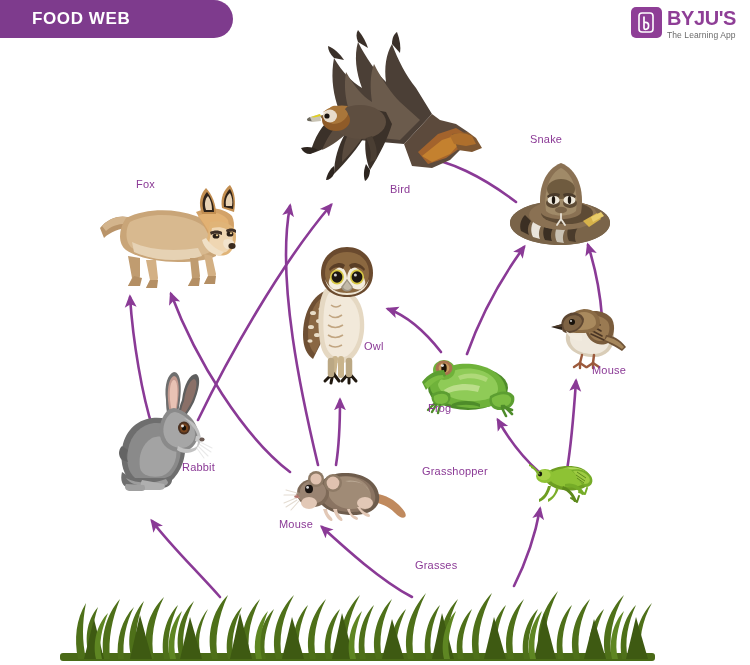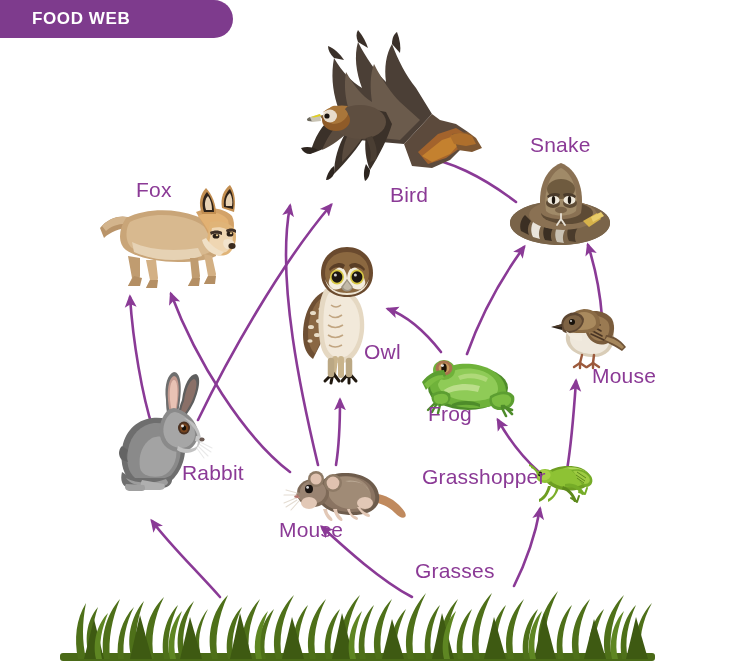--- a/index.html
+++ b/index.html
@@ -34,39 +34,51 @@
   .logo-word { font-size: 20px; font-weight: bold; color: #8E3E96; line-height: 1; letter-spacing: -0.4px; }
   .logo-tag { font-size: 8.5px; color: #6a6a6a; margin-top: 2px; letter-spacing: 0.1px; }
 
   
   #web { position: absolute; left: 0; top: 0; width: 750px; height: 665px; }
 
   
   .lbl {
     position: absolute;
     color: #8B3A96;
-    font-size: 21px;
+    font-size: 11px;
     font-family: "Liberation Sans", sans-serif;
     white-space: nowrap;
     letter-spacing: 0.2px;
   }
 
   
   .org { position: absolute; }
   .org svg { display: block; overflow: visible; }
 </style>
 </head>
 <body>
 
 <div id="stage">
 
   <div class="banner">
     <span class="banner-title">FOOD WEB</span>
   </div>
 
+  <div class="logo">
+    <div class="logo-mark">
+      <svg width="20" height="23" viewBox="0 0 20 23">
+        <rect x="3" y="2" width="14" height="19" rx="3" fill="none" stroke="#ffffff" stroke-width="1.6"></rect>
+        <path d="M8 6 L8 17 Q8 18.4 9.6 18.4 Q12.6 18.4 12.6 14.6 Q12.6 11.4 9.4 11.4 L8 11.4" fill="none" stroke="#ffffff" stroke-width="1.7" stroke-linecap="round"></path>
+      </svg>
+    </div>
+    <div class="logo-text">
+      <span class="logo-word">BYJU'S</span>
+      <span class="logo-tag">The Learning App</span>
+    </div>
+  </div>
 
   <svg id="web" viewBox="0 0 750 665">
     <defs>
       <marker id="ah" viewBox="0 0 10 10" refX="7.6" refY="5" markerWidth="5.2" markerHeight="5.2" orient="auto-start-reverse">
         <path d="M 0 0.6 L 9.6 5 L 0 9.4 L 2.3 5 Z" fill="#8A3A96"></path>
       </marker>
     </defs>
     <g fill="none" stroke="#8A3A96" stroke-width="2.6" marker-end="url(#ah)" stroke-linecap="round">
 
       <path d="M 220 597 C 196 570 170 545 152 521"></path>

